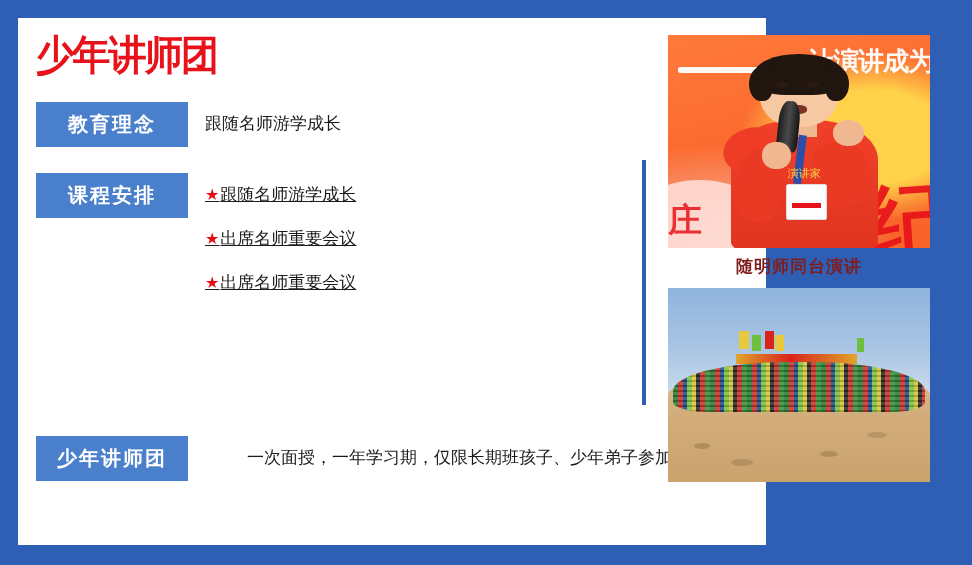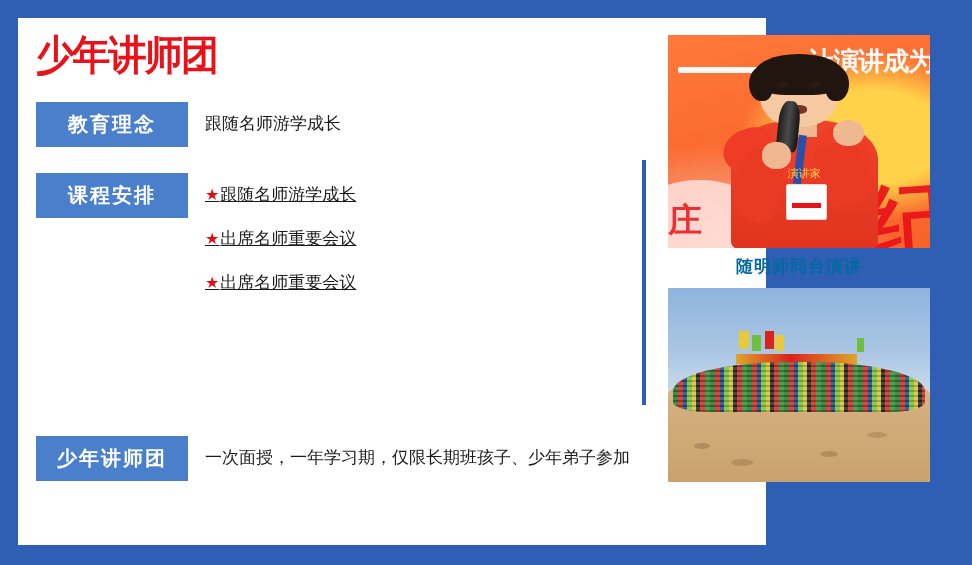--- a/index.html
+++ b/index.html
@@ -109,21 +109,21 @@
     width:262px;
     overflow:hidden;
     background:#cfd8e6;
   }
   .photo-1{top:17px;height:213px;}
   .photo-2{top:270px;height:194px;}
   .caption{
     position:absolute;
     left:0;width:262px;
     text-align:center;
-    color:#0369a1;
+    color:#7f1d1d;
     font-size:17px;
     font-weight:bold;
     letter-spacing:1px;
     font-family:"Liberation Serif","DejaVu Serif",serif;
   }
   .caption-1{top:237px;}
   .caption-2{top:490px;}
 
   
   .p1-bg{
@@ -276,21 +276,21 @@
       <div class="tag" style="left:18px;top:0;">课程安排</div>
       <div class="bullets" style="top:0;">
         <div class="bullet"><span class="star">★</span><span>跟随名师游学成长</span></div>
         <div class="bullet"><span class="star">★</span><span>出席名师重要会议</span></div>
         <div class="bullet"><span class="star">★</span><span>出席名师重要会议</span></div>
       </div>
     </div>
 
     <div class="row" style="top:418px;left:0;">
       <div class="tag" style="left:18px;top:0;">少年讲师团</div>
-      <div class="arrange-text" style="top:0;">一次面授，一年学习期，仅限长期班孩子、少年弟子参加</div>
+      <div class="arrange-text" style="top:0;margin-left:42px;">一次面授，一年学习期，仅限长期班孩子、少年弟子参加</div>
     </div>
 
   </div>
 
   <div class="divider"></div>
 
   <div class="media">
 
     <div class="photo photo-1">
       <div class="p1-bg"></div>

